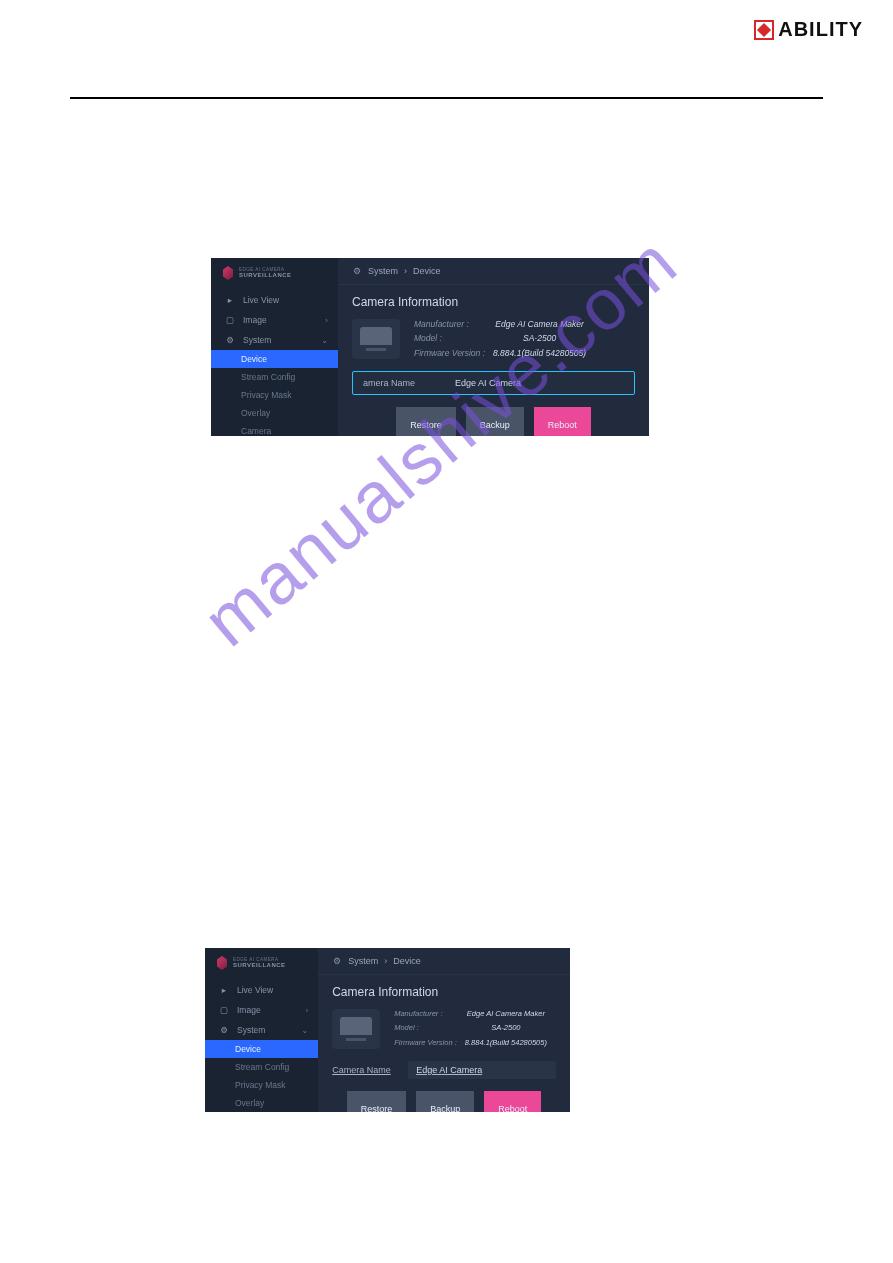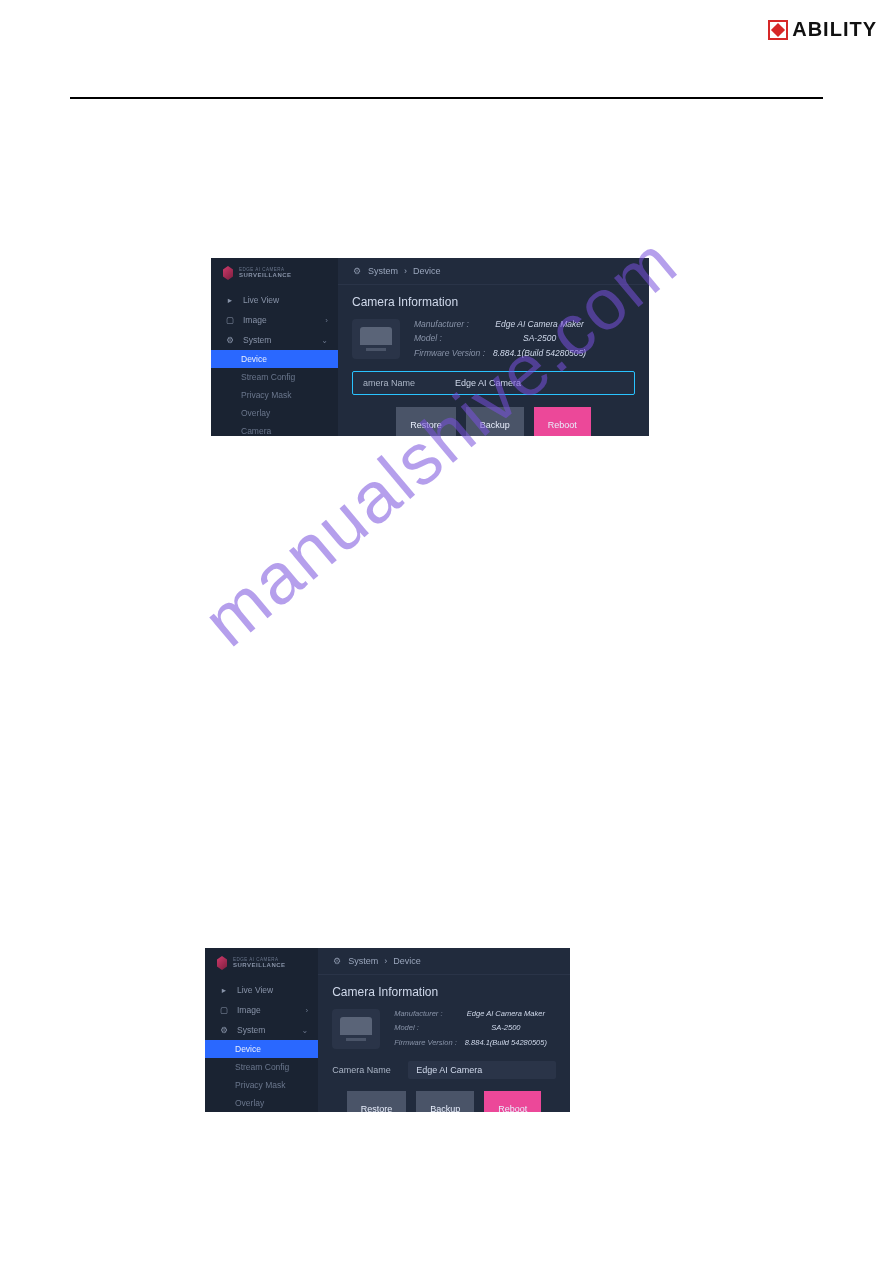--- a/index.html
+++ b/index.html
@@ -1,21 +1,21 @@
 <!DOCTYPE html>
 <html><head>
 <meta charset="utf-8">
 <style>
   * { box-sizing: border-box; margin: 0; padding: 0; }
   html, body { width: 893px; height: 1263px; background: #ffffff; font-family: Arial, Helvetica, sans-serif; position: relative; }
 
   .logo {
     position: absolute;
     top: 18px;
-    right: 16px;
+    right: 30px;
     display: flex;
     align-items: center;
     gap: 4px;
   }
   .logo-mark {
     width: 20px; height: 20px;
     border: 2px solid #d62828;
     position: relative;
     display:flex; align-items:center; justify-content:center;
   }
@@ -341,21 +341,21 @@
         <div class="cam-img"></div>
         <div class="kv" style="font-size:7.5px;">
           <span class="k">Manufacturer :</span>
           <span class="v">Edge AI Camera Maker</span>
           <span class="k">Model :</span>
           <span class="v">SA-2500</span>
           <span class="k">Firmware Version :</span>
           <span class="v">8.884.1(Build 54280505)</span>
         </div>
       </div>
-      <div class="name-row" style="padding:0; gap:4px;">
+      <div class="name-row" style="padding:0; gap:4px;text-decoration:underline;">
         <span class="name-label">Camera Name</span>
         <input class="name-input" value="Edge AI Camera" style="">
       </div>
       <div class="btn-row">
         <button class="btn gray">Restore</button>
         <button class="btn gray">Backup</button>
         <button class="btn primary">Reboot</button>
       </div>
     </div>
   </div>

